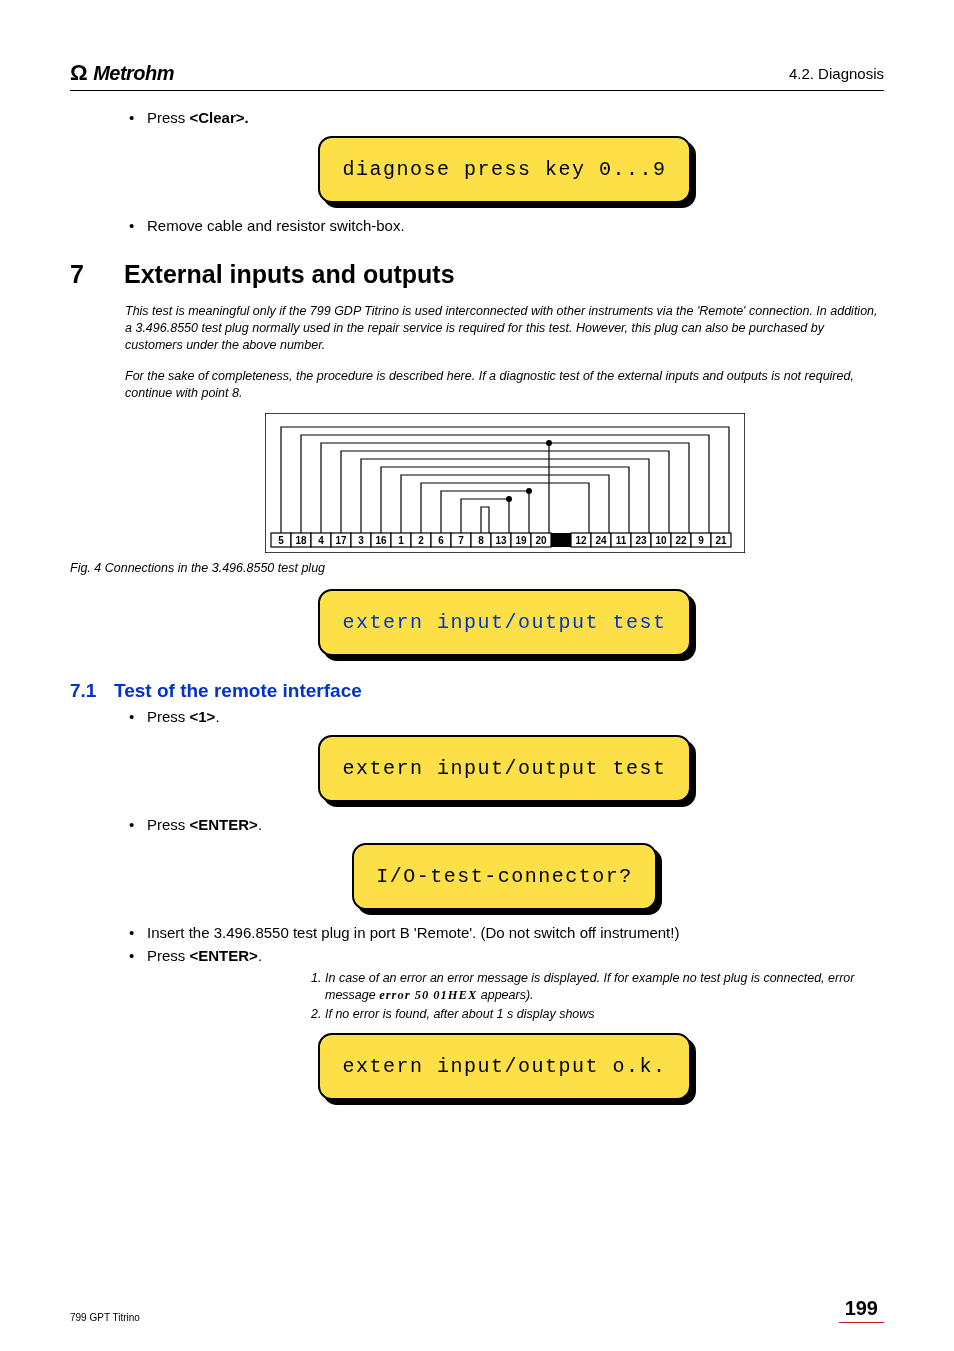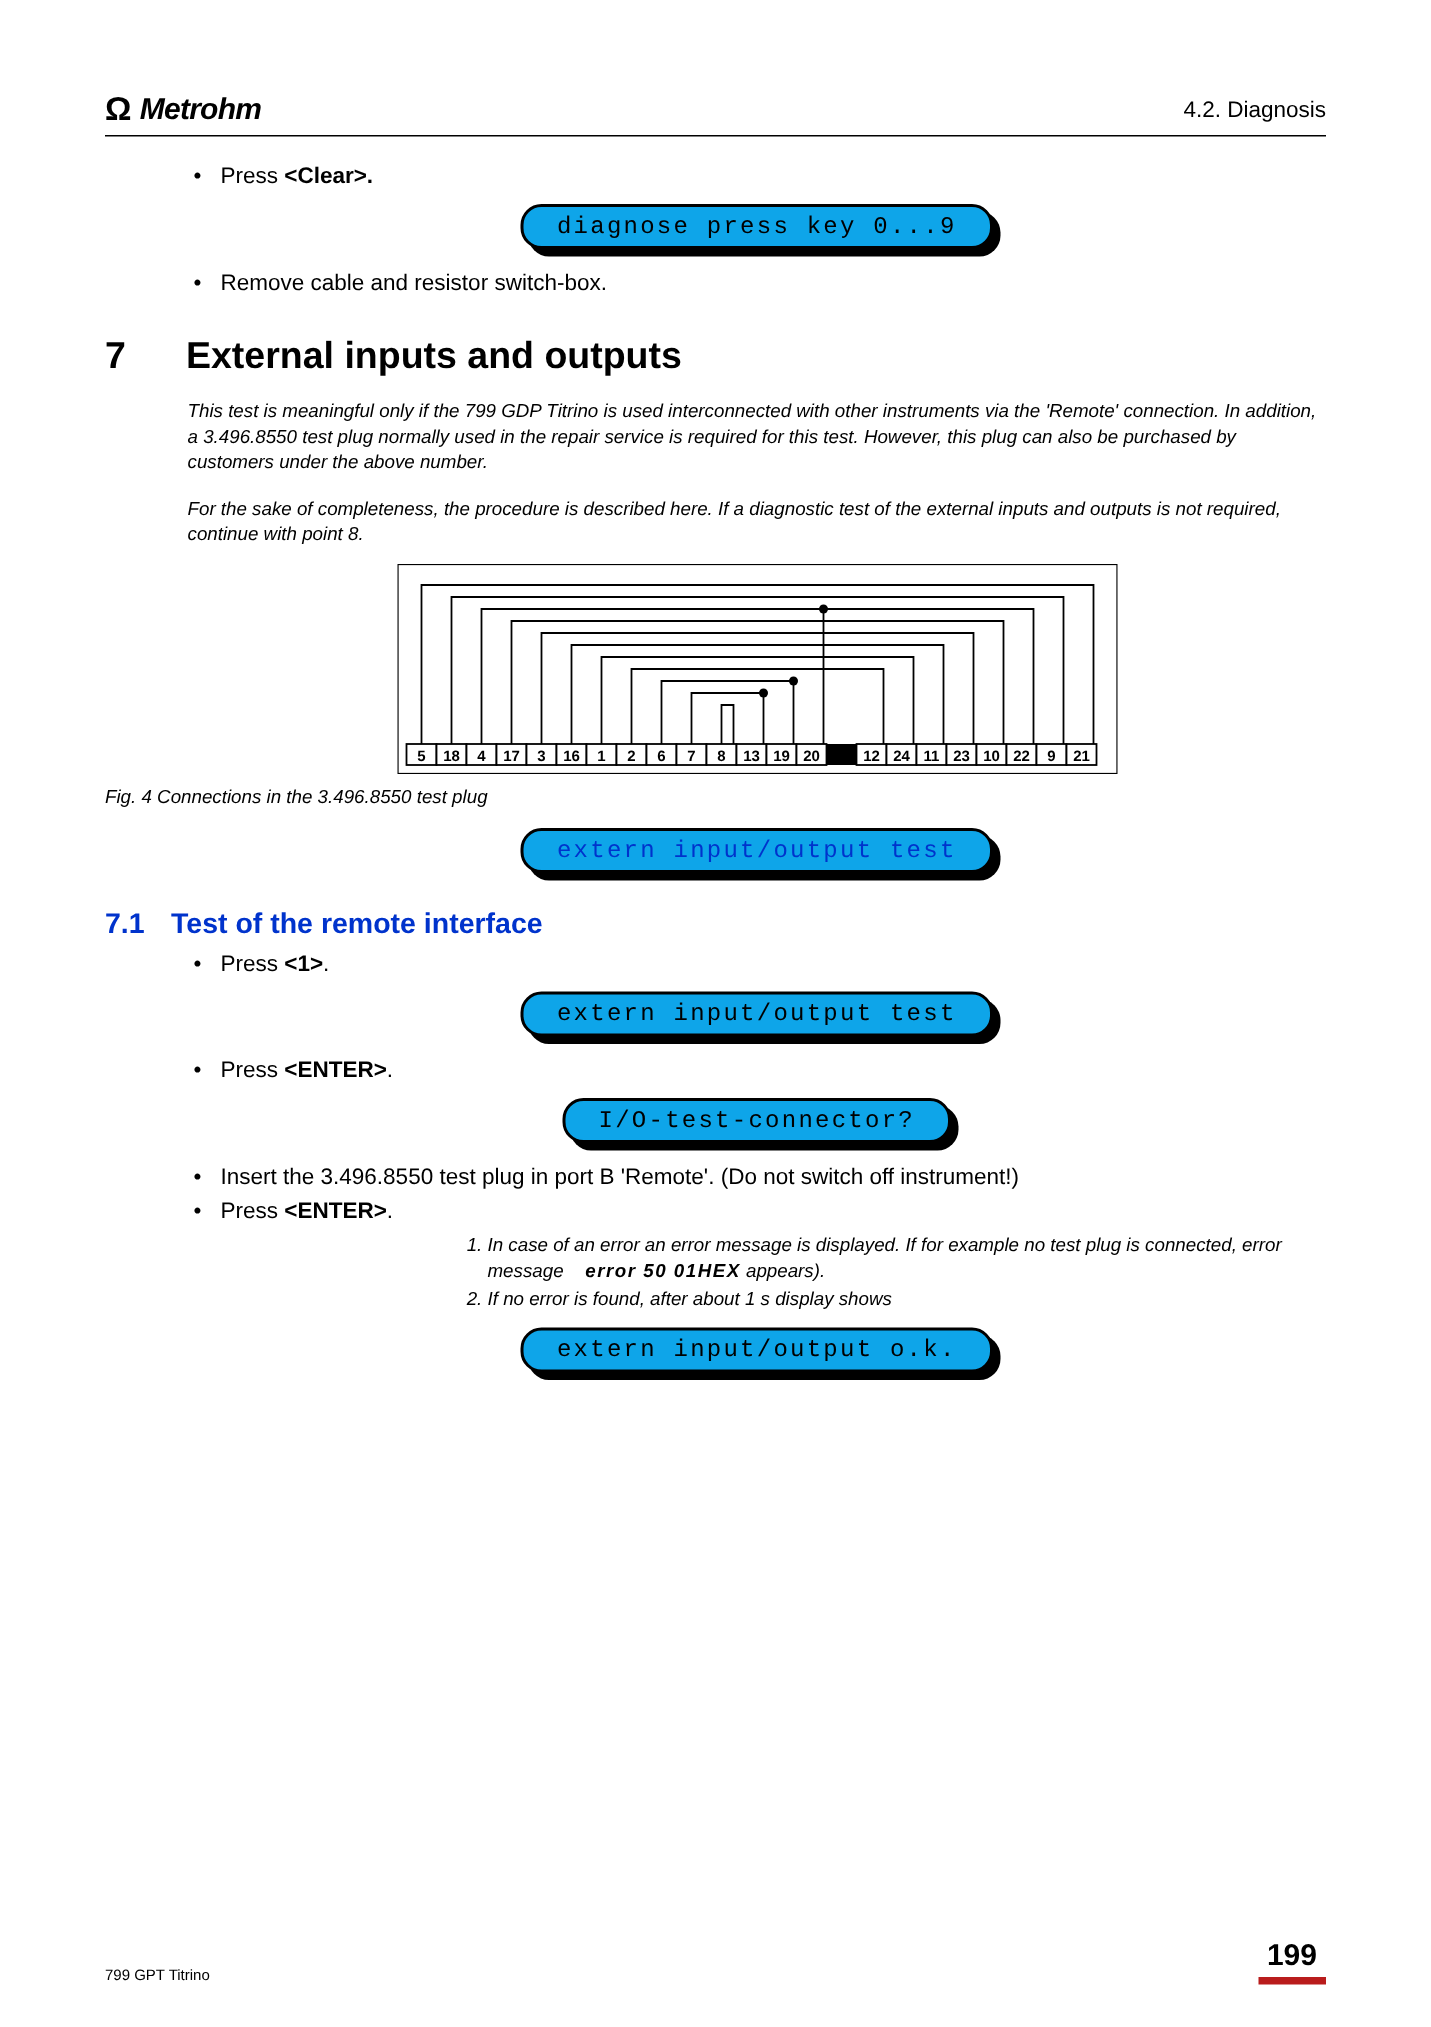--- a/index.html
+++ b/index.html
@@ -58,24 +58,23 @@
     content: "•";
     position: absolute;
     left: 4px;
     top: 0;
   }
   .key {
     font-family: Arial, sans-serif;
     font-weight: bold;
   }
   .code {
-    font-family: Liberation Sans, sans-serif;
+    font-family: Liberation Serif, serif;
     font-weight: bold;
     letter-spacing: 1px;
-    margin-left: 11px;
   }
   .display-box-wrap {
     display: flex;
     justify-content: center;
     margin: 10px 0 14px 0;
   }
   .display-box {
     position: relative;
     display: inline-block;
   }
@@ -83,26 +82,26 @@
     position: absolute;
     top: 5px;
     left: 5px;
     width: 100%;
     height: 100%;
     background: #000;
     border-radius: 14px;
   }
   .display-inner {
     position: relative;
-    background: #0ea5e9;
+    background: #fde047;
     border: 2px solid #000;
     border-radius: 14px;
-    padding: 4px 22px;
+    padding: 20px 22px;
     font-family: "Courier New", monospace;
-    font-size: 16px;
+    font-size: 20px;
     letter-spacing: 1.5px;
     white-space: pre;
   }
   .display-inner.blue {
     color: #0033cc;
   }
   .h-section {
     display: flex;
     align-items: baseline;
     gap: 22px;
@@ -178,21 +177,21 @@
     left: 70px;
     right: 70px;
     display: flex;
     justify-content: space-between;
     align-items: flex-end;
   }
   .footer-left {
     font-size: 10px;
   }
   .page-number-box {
-    border-bottom: 5px solid #b91c1c;
+    border-bottom: 1px solid #b91c1c;
     font-family: Arial, sans-serif;
     font-weight: bold;
     font-size: 20px;
     padding: 0 6px 2px 6px;
   }
   .nowrap { white-space: nowrap; }
 </style>
 </head>
 <body>
 

